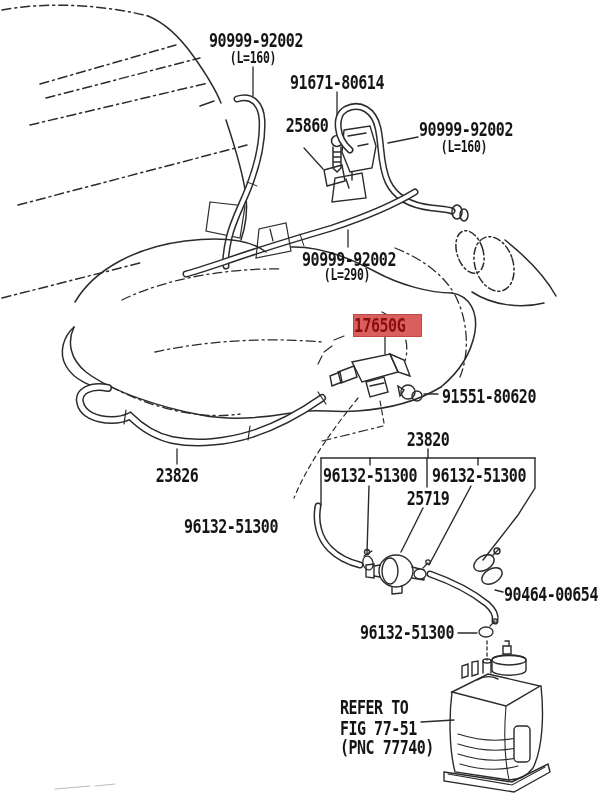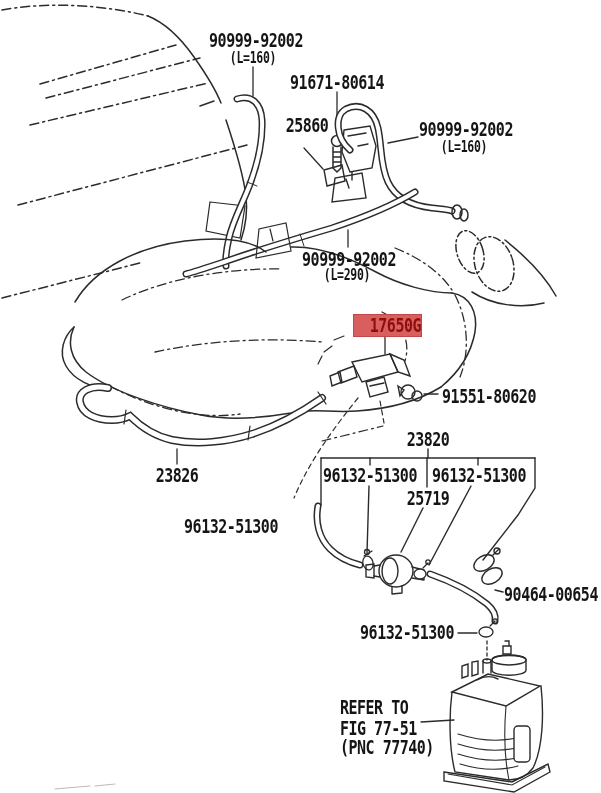--- a/index.html
+++ b/index.html
@@ -4,21 +4,21 @@
 <style>
   html,body{margin:0;padding:0;background:#fff;}
   #stage{position:relative;width:601px;height:793px;background:#ffffff;overflow:hidden;
          font-family:"DejaVu Sans Mono",monospace;}
   #art{position:absolute;left:0;top:0;}
   .lbl{position:absolute;font-weight:bold;font-size:15px;line-height:15px;color:#151515;
        white-space:nowrap;transform-origin:top;letter-spacing:-0.5px;}
   .ctr{transform:translateX(-50%) scaleY(1.32);}
   .sub{font-size:11.5px;line-height:11px;letter-spacing:-0.3px;}
   .hl{position:absolute;background:#d95f5f;border:1px solid #c24848;display:flex;
-      align-items:center;justify-content:flex-end;}
+      align-items:center;justify-content:flex-start;}
   .hl span{font-weight:bold;font-size:15px;letter-spacing:-0.5px;color:#8e0d0d;
            transform:scaleY(1.3);}
   .note{position:absolute;font-weight:bold;font-size:15px;line-height:15.5px;color:#151515;
         transform-origin:left top;transform:scaleY(1.28);letter-spacing:-0.5px;}
 </style>
 </head>
 <body>
 
 <div id="stage">
 

